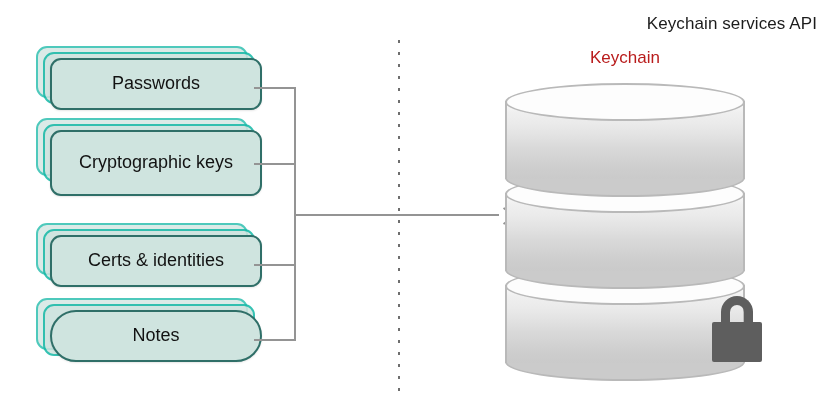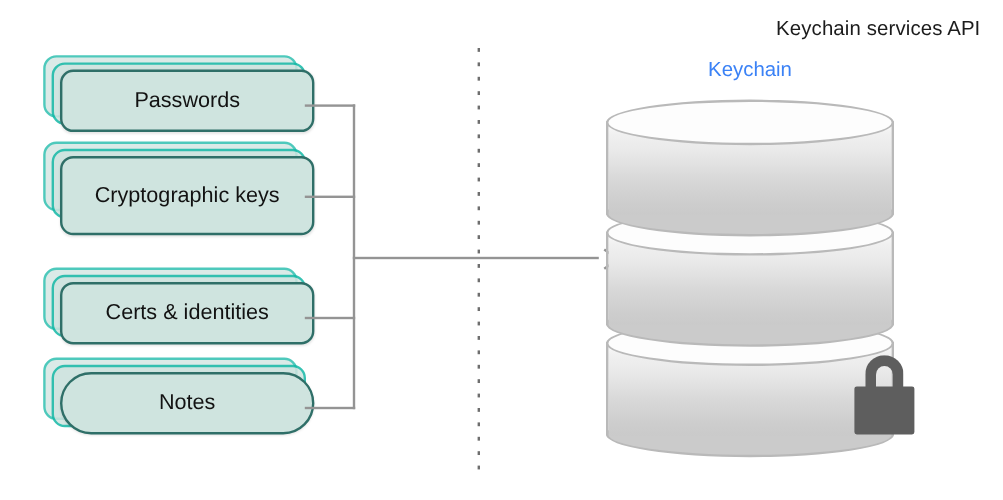--- a/index.html
+++ b/index.html
@@ -7,21 +7,21 @@
   #canvas{position:relative;width:836px;height:417px;overflow:hidden;background:#ffffff;}
 
   .api-label{
     position:absolute;left:0;top:14px;width:836px;text-align:right;
     font-size:17px;color:#1c1c1c;letter-spacing:.1px;
   }
   .api-label .inner{position:relative;left:-19px;}
 
   .keychain-label{
     position:absolute;left:505px;top:48px;width:240px;text-align:center;
-    font-size:17px;color:#3b82f6;
+    font-size:17px;color:#b91c1c;
   }
 
   
   .card-stack{position:absolute;}
   .sheet{
     position:absolute;box-sizing:border-box;
     background:#cfe4df;border:2px solid #14b8a6;border-radius:11px;
   }
   .sheet.back3{left:0px;top:0px;opacity:.75;}
   .sheet.back2{left:7px;top:6px;opacity:.85;}

